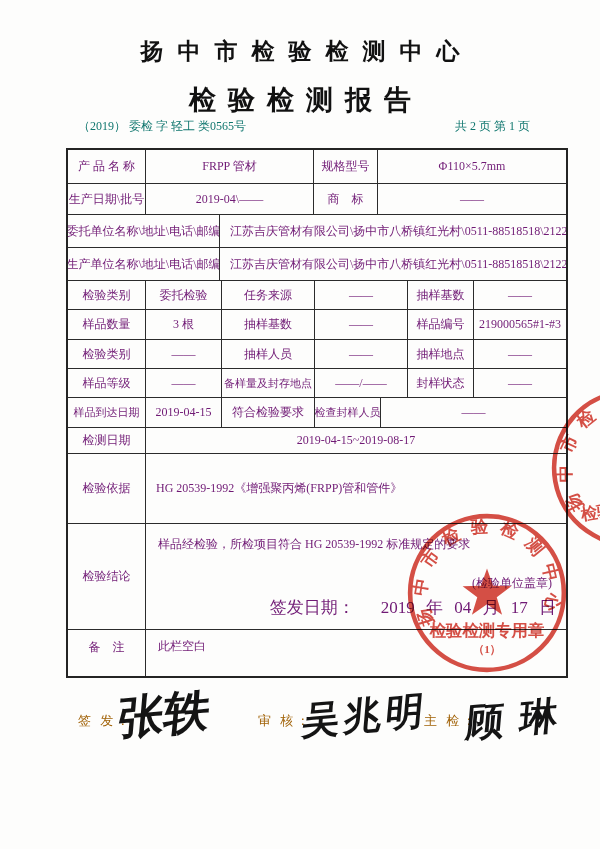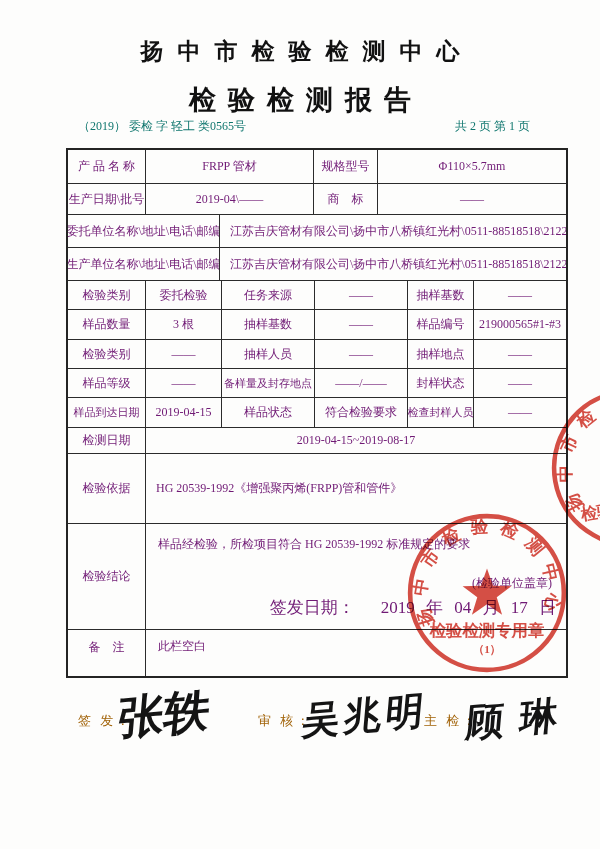--- a/index.html
+++ b/index.html
@@ -119,21 +119,20 @@
     <div class="td w76">——</div>
     <div class="td w93" style="font-size:11px">备样量及封存地点</div>
     <div class="td w93">——/——</div>
     <div class="td w66">封样状态</div>
     <div class="td">——</div>
   </div>
 
   <div class="tr" style="height:30px">
     <div class="td w78" style="font-size:11px">样品到达日期</div>
     <div class="td w76">2019-04-15</div>
-    <div class="td w93">样品状态</div>
     <div class="td w93">符合检验要求</div>
     <div class="td w66" style="font-size:11px">检查封样人员</div>
     <div class="td">——</div>
   </div>
 
   <div class="tr" style="height:26px">
     <div class="td w78">检测日期</div>
     <div class="td">2019-04-15~2019-08-17</div>
   </div>
 

